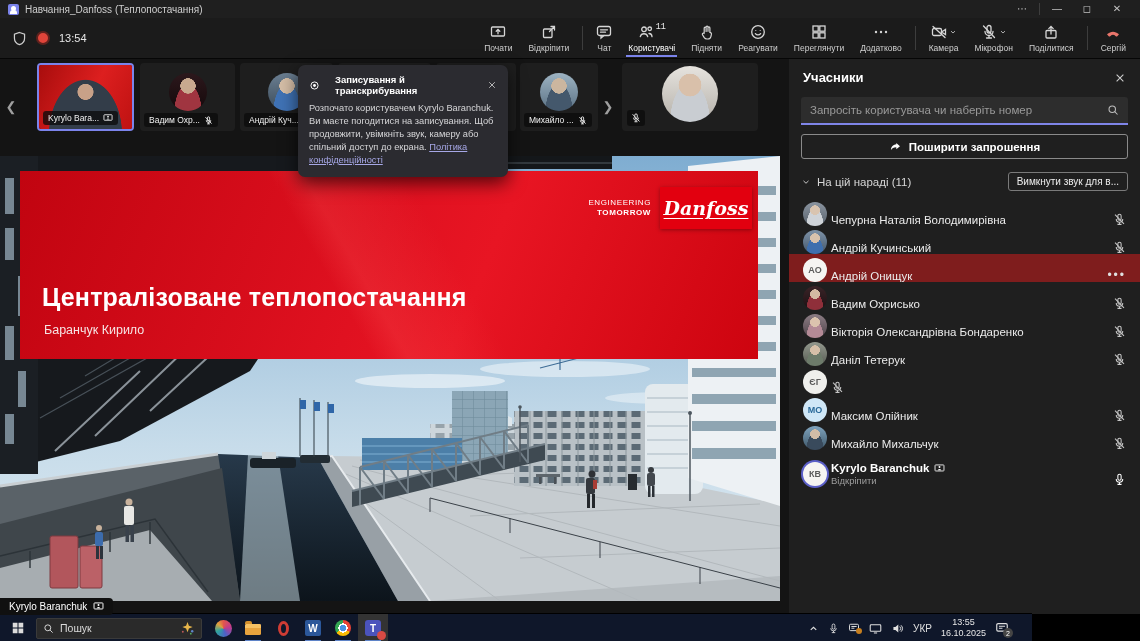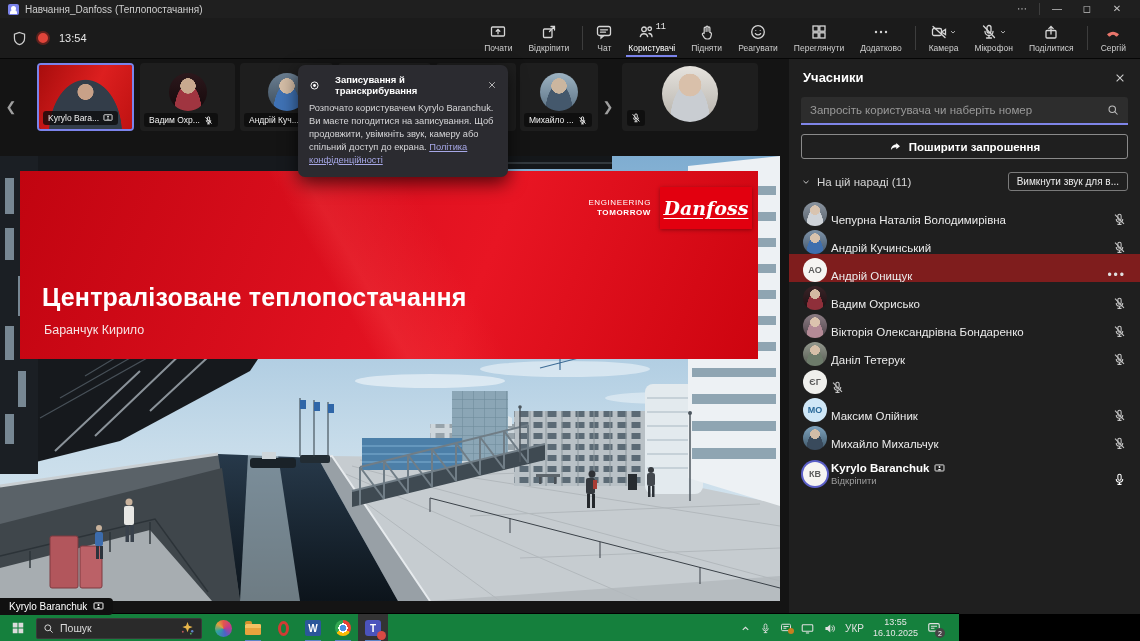--- a/index.html
+++ b/index.html
@@ -87,21 +87,21 @@
   .pav{width:24px;height:24px;border-radius:50%;flex:none;display:flex;align-items:center;justify-content:center;
        font-size:9px;font-weight:bold;}
   .pav.ring{box-shadow:0 0 0 2px #5b5fc7;}
   .pname{flex:1;font-size:11.5px;color:#ebebeb;white-space:nowrap;overflow:hidden;display:flex;align-items:center;gap:5px;}
   .pname.b{font-weight:bold;color:#fff;}
   .pcol{flex:1;min-width:0;}
   .psub{font-size:9.5px;color:#9d9d9d;margin-top:1px;}
   .pmic{color:#c6c6c6;flex:none;display:flex;}
   .pmore{color:#e0e0e0;letter-spacing:2px;font-size:12px;flex:none;}
   
-  .taskbar{position:absolute;left:0;top:613px;width:959px;height:28px;background:#15803d;border-top:1px solid #000;
+  .taskbar{position:absolute;left:0;top:613px;width:1032px;height:28px;background:#0f172a;border-top:1px solid #000;
            display:flex;align-items:center;}
   .start{width:36px;display:flex;justify-content:center;color:#dcdcdc;}
   .tsearch{width:166px;height:21px;background:#2a2a2a;border:1px solid #3a3a3a;box-sizing:border-box;border-radius:2px;
            display:flex;align-items:center;gap:6px;padding:0 6px;font-size:10.5px;color:#d8d8d8;}
   .tsearch .ph{flex:1;}
   .apps{display:flex;height:100%;margin-left:6px;}
   .app{width:30px;display:flex;align-items:center;justify-content:center;position:relative;}
   .app.open::after{content:"";position:absolute;bottom:0;left:7px;right:7px;height:2px;background:#5f84c8;}
   .app.activeapp{background:#333333;}
   .ic-pin{width:17px;height:17px;border-radius:50%;background:conic-gradient(#e2574c,#c03b8e 22%,#4c62c8 45%,#2fa3a0 68%,#e0a23c 86%,#e2574c);}
@@ -110,21 +110,21 @@
   .ic-folder::after{content:"";position:absolute;left:0;top:0;right:0;height:4px;background:#f6c163;border-radius:1.5px 1.5px 0 0;}
   .ic-opera{width:11px;height:15px;border:3px solid #cf3c34;border-radius:50%;box-sizing:border-box;}
   .ic-word{width:16px;height:16px;background:#2b579a;border-radius:2px;color:#fff;font-size:10px;font-weight:bold;
            display:flex;align-items:center;justify-content:center;}
   .ic-chrome{width:16px;height:16px;border-radius:50%;
      background:radial-gradient(circle,#4a90e2 0 3.2px,#fff 3.2px 4.6px,rgba(0,0,0,0) 4.6px),
                 conic-gradient(#ea4335 0 120deg,#fbbc05 120deg 235deg,#34a853 235deg 360deg);}
   .ic-teams{width:16px;height:16px;background:#4b53bc;border-radius:3px;color:#fff;font-size:10px;font-weight:bold;
             display:flex;align-items:center;justify-content:center;position:relative;}
   .tdot{position:absolute;right:2px;bottom:2px;width:9px;height:9px;border-radius:50%;background:#d84a44;}
-  .tray{margin-left:auto;display:flex;align-items:center;gap:9px;font-size:10px;color:#e0e0e0;}
+  .tray{margin-left:auto;display:flex;align-items:center;gap:9px;padding-right:5px;font-size:10px;color:#e0e0e0;}
   .clock{text-align:center;font-size:9px;line-height:1.2;color:#e6e6e6;}
   .nbadge{position:relative;display:flex;}
   .nbadge .cnt{position:absolute;right:-4px;bottom:-3px;background:#454545;border-radius:50%;width:10px;height:10px;
                font-size:7px;display:flex;align-items:center;justify-content:center;color:#fff;}
   .showdesk{width:4px;height:100%;border-left:1px solid #4a4a4a;margin-left:4px;}
 </style>
 </head>
 <body>
 
 <svg width="0" height="0" style="position:absolute">

